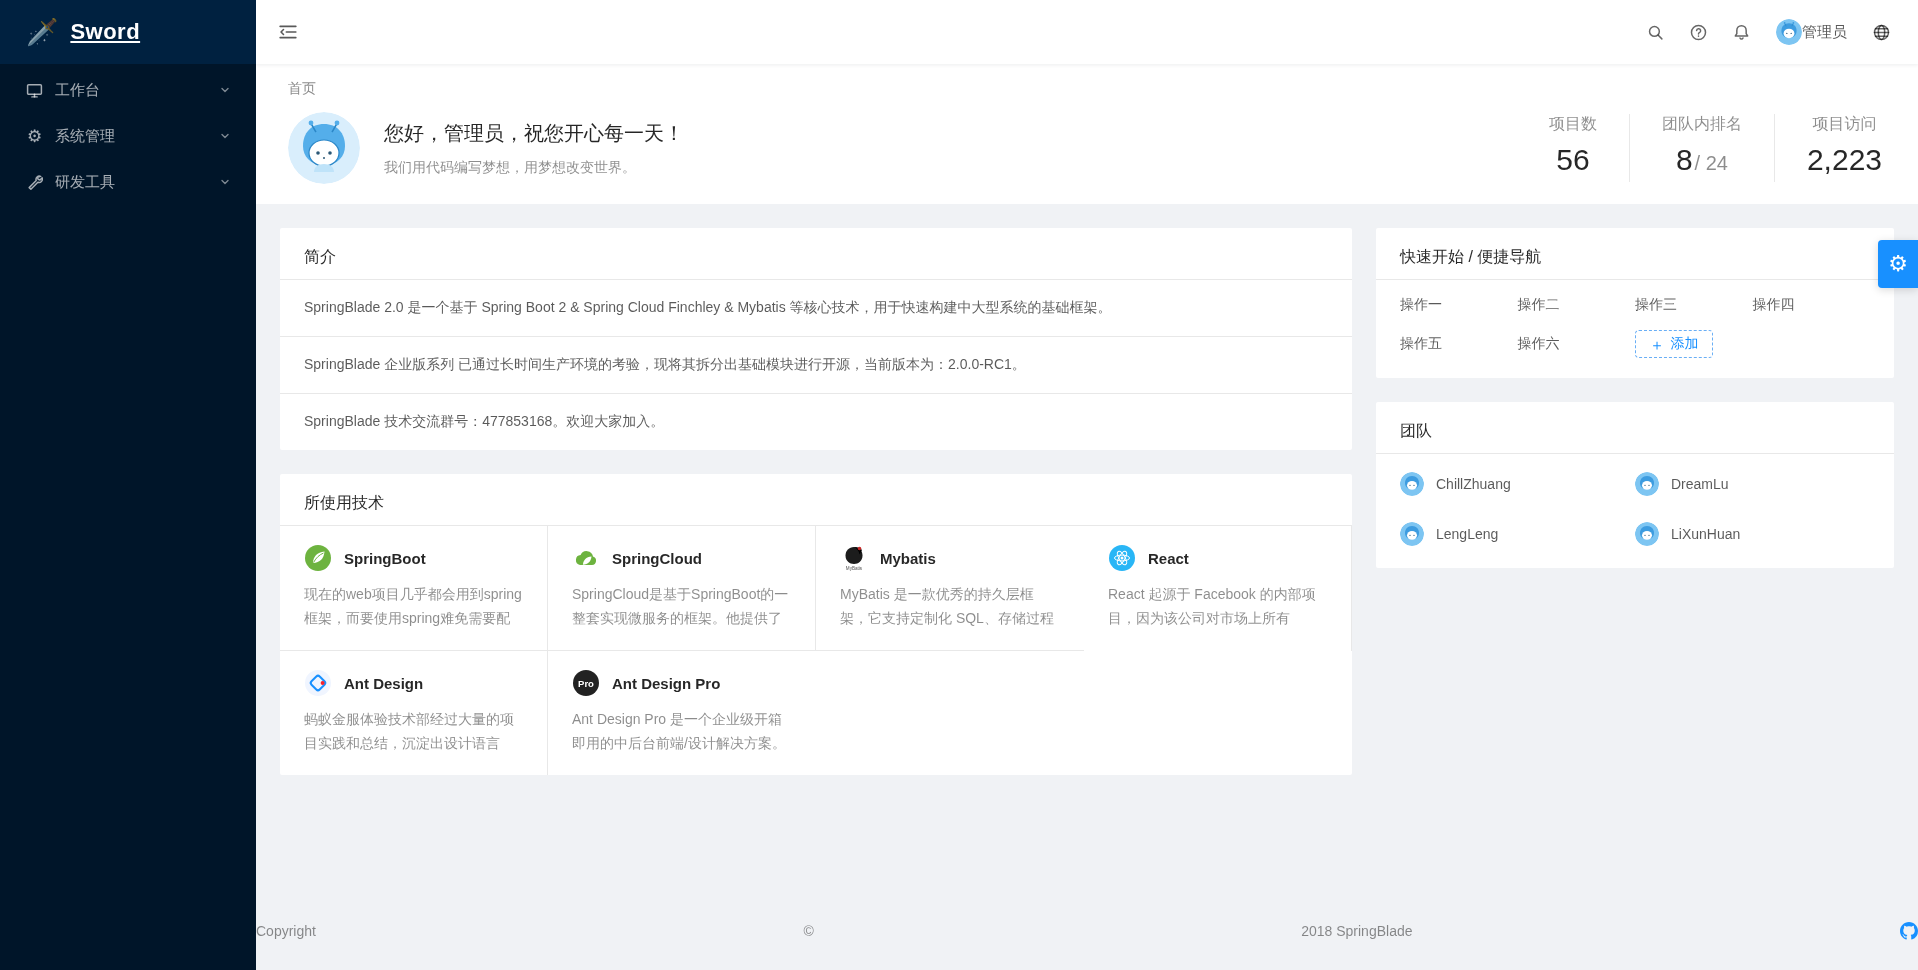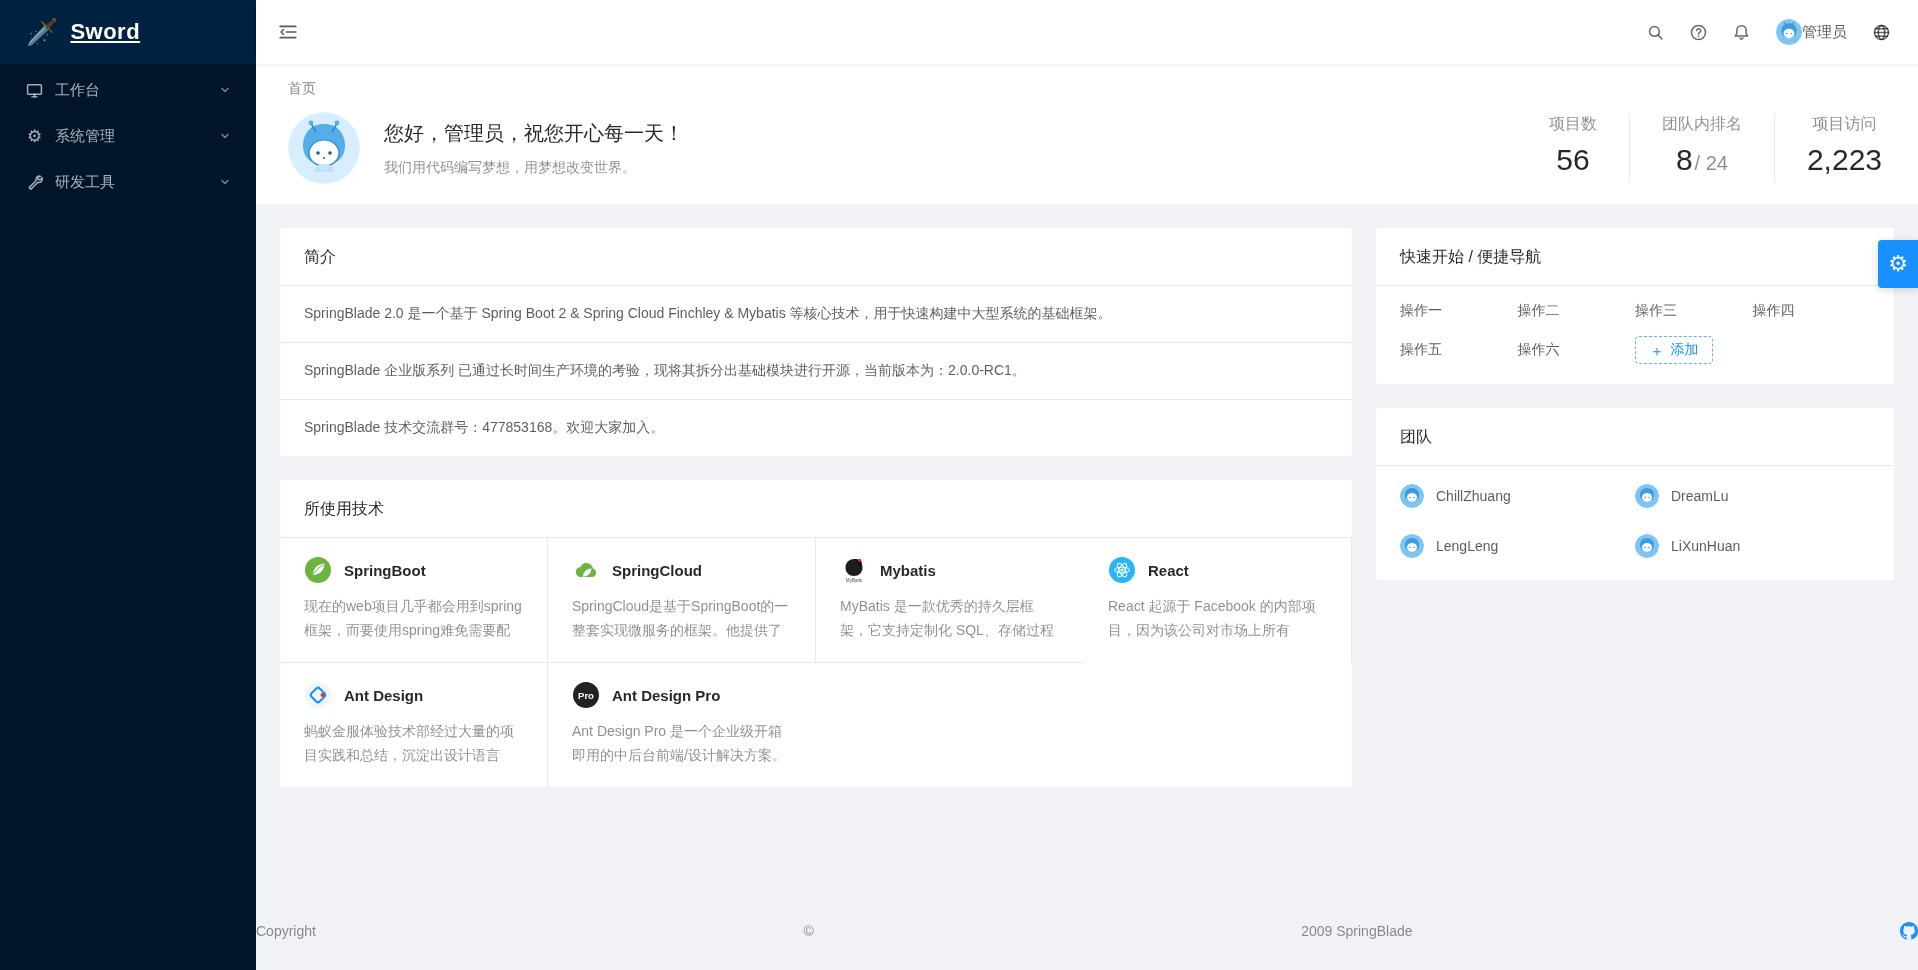--- a/index.html
+++ b/index.html
@@ -51,21 +51,21 @@
   .stat:last-child { padding-right:4px; }
   .stat-label { font-size:16px; color:rgba(0,0,0,.45); margin-bottom:6px; }
   .stat-value { font-size:30px; color:rgba(0,0,0,.85); line-height:38px; }
   .stat-suffix { font-size:20px; color:rgba(0,0,0,.45); margin-left:2px; }
 
   
   .content { display:flex; gap:24px; padding:24px 24px 0; align-items:flex-start; }
   .col-left { flex:1; min-width:0; display:flex; flex-direction:column; gap:24px; }
   .col-right { width:518px; flex-shrink:0; display:flex; flex-direction:column; gap:24px; }
   .card { background:#fff; border-radius:2px; }
-  .card-head { height:58px; line-height:57px; padding:0 24px; border-bottom:1px solid #e8e8e8;
+  .card-head { height:52px; line-height:57px; padding:0 24px; border-bottom:1px solid #e8e8e8;
     font-size:16px; font-weight:500; color:rgba(0,0,0,.85); }
 
   .intro-item { padding:19px 24px; font-size:14px; color:rgba(0,0,0,.65); border-bottom:1px solid #e8e8e8; }
   .intro-item:last-child { border-bottom:none; }
 
   .tech-grid { display:grid; grid-template-columns:repeat(4,1fr); }
   .tech-cell { padding:18px 24px 20px; border-right:1px solid #e8e8e8; border-bottom:1px solid #e8e8e8; cursor:pointer; }
   .tech-cell:nth-child(3n) { border-right:none; }
   .tech-cell:nth-child(n+4) { border-bottom:none; }
   .tech-head { display:flex; align-items:center; gap:12px; margin-bottom:10px; }
@@ -398,21 +398,21 @@
 
           </div>
         </div>
       </div>
 
     </div>
 
     <footer class="footer">
       <span>Copyright</span>
       <span>©</span>
-      <span>2009 SpringBlade</span>
+      <span>2018 SpringBlade</span>
       <svg class="gh-icon" viewBox="0 0 16 16">
         <path fill="#1890ff" d="M8 0C3.58 0 0 3.58 0 8c0 3.54 2.29 6.53 5.47 7.59.4.07.55-.17.55-.38 0-.19-.01-.82-.01-1.49-2.01.37-2.53-.49-2.69-.94-.09-.23-.48-.94-.82-1.13-.28-.15-.68-.52-.01-.53.63-.01 1.08.58 1.23.82.72 1.21 1.87.87 2.33.66.07-.52.28-.87.51-1.07-1.78-.2-3.64-.89-3.64-3.95 0-.87.31-1.59.82-2.15-.08-.2-.36-1.02.08-2.12 0 0 .67-.21 2.2.82.64-.18 1.32-.27 2-.27.68 0 1.36.09 2 .27 1.53-1.04 2.2-.82 2.2-.82.44 1.1.16 1.92.08 2.12.51.56.82 1.27.82 2.15 0 3.07-1.87 3.75-3.65 3.95.29.25.54.73.54 1.48 0 1.07-.01 1.93-.01 2.2 0 .21.15.46.55.38A8.01 8.01 0 0 0 16 8c0-4.42-3.58-8-8-8z"></path>
       </svg>
     </footer>
 
   </div>
 </div>
 
 <div class="settings-fab">
   <span>⚙</span>

